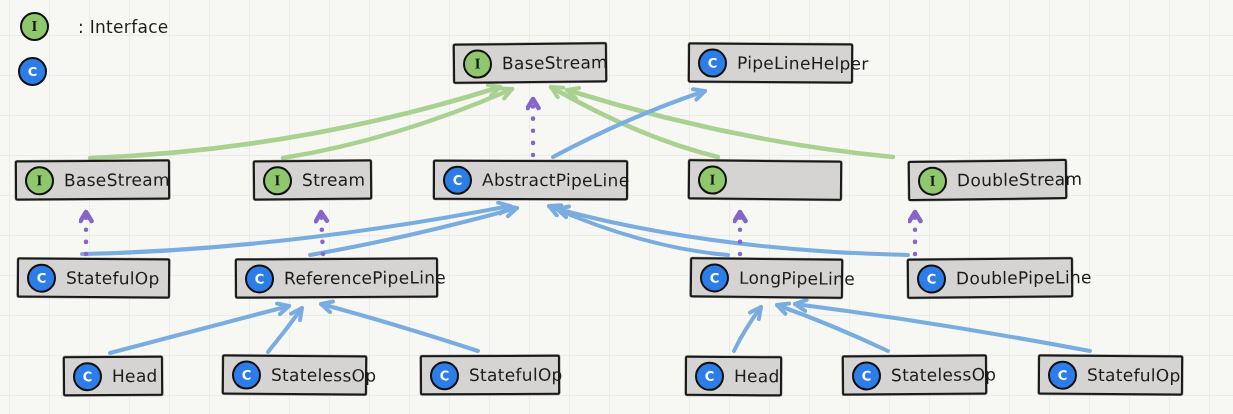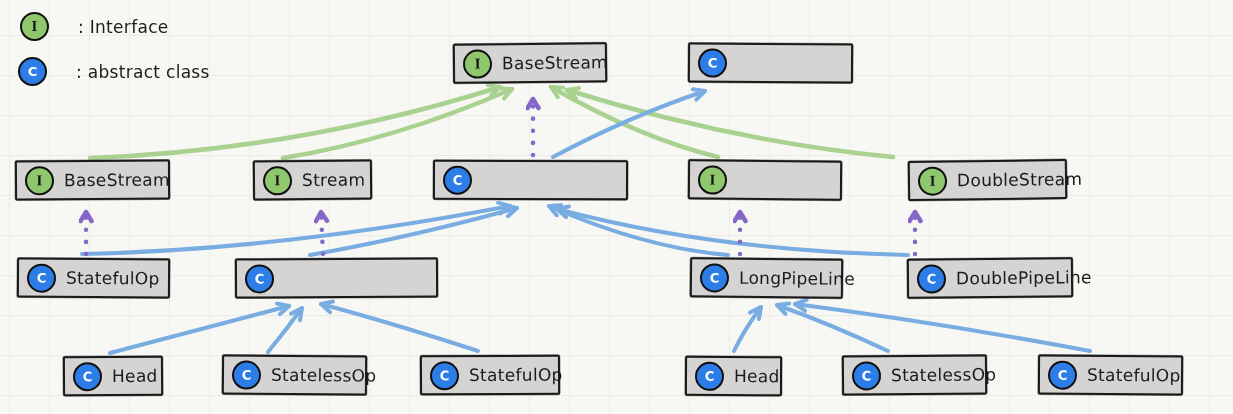--- a/index.html
+++ b/index.html
@@ -87,56 +87,58 @@
       <path d="M 915 254 L 915 212" marker-end="url(#head-purple)"></path>
     </g>
   </svg>
 
   <div class="legend-item" style="left:20px;top:12px;">
     <span class="badge i">I</span>
     <span class="label">: Interface</span>
   </div>
   <div class="legend-item" style="left:18px;top:57px;">
     <span class="badge c">C</span>
-    <span class="label">: abstract class</span>
   </div>
 
   <div class="node" style="left:453px;top:43px;width:154px;transform:rotate(-.6deg);">
     <span class="badge i">I</span>
     <span class="label">BaseStream</span>
   </div>
   <div class="node" style="left:688px;top:43px;width:165px;transform:rotate(.4deg);">
     <span class="badge c">C</span>
+    <span class="label">PipeLineHelper</span>
   </div>
 
   <div class="node" style="left:15px;top:160px;width:155px;transform:rotate(-.3deg);">
     <span class="badge i">I</span>
     <span class="label">BaseStream</span>
   </div>
   <div class="node" style="left:253px;top:160px;width:119px;transform:rotate(-.5deg);">
     <span class="badge i">I</span>
     <span class="label">Stream</span>
   </div>
   <div class="node" style="left:433px;top:160px;width:195px;transform:rotate(.2deg);">
     <span class="badge c">C</span>
+    <span class="label">AbstractPipeLine</span>
   </div>
   <div class="node" style="left:688px;top:160px;width:154px;transform:rotate(.5deg);">
     <span class="badge i">I</span>
   </div>
   <div class="node" style="left:908px;top:160px;width:159px;transform:rotate(-.7deg);">
     <span class="badge i">I</span>
     <span class="label">DoubleStream</span>
   </div>
 
   <div class="node" style="left:17px;top:258px;width:153px;transform:rotate(.4deg);">
     <span class="badge c">C</span>
     <span class="label">StatefulOp</span>
   </div>
   <div class="node" style="left:235px;top:258px;width:203px;transform:rotate(-.3deg);">
     <span class="badge c">C</span>
+    <span class="label">ReferencePipeLine</span>
   </div>
   <div class="node" style="left:690px;top:258px;width:153px;transform:rotate(.6deg);">
     <span class="badge c">C</span>
     <span class="label">LongPipeLine</span>
   </div>
   <div class="node" style="left:907px;top:258px;width:166px;transform:rotate(-.5deg);">
     <span class="badge c">C</span>
     <span class="label">DoublePipeLine</span>
   </div>
 

